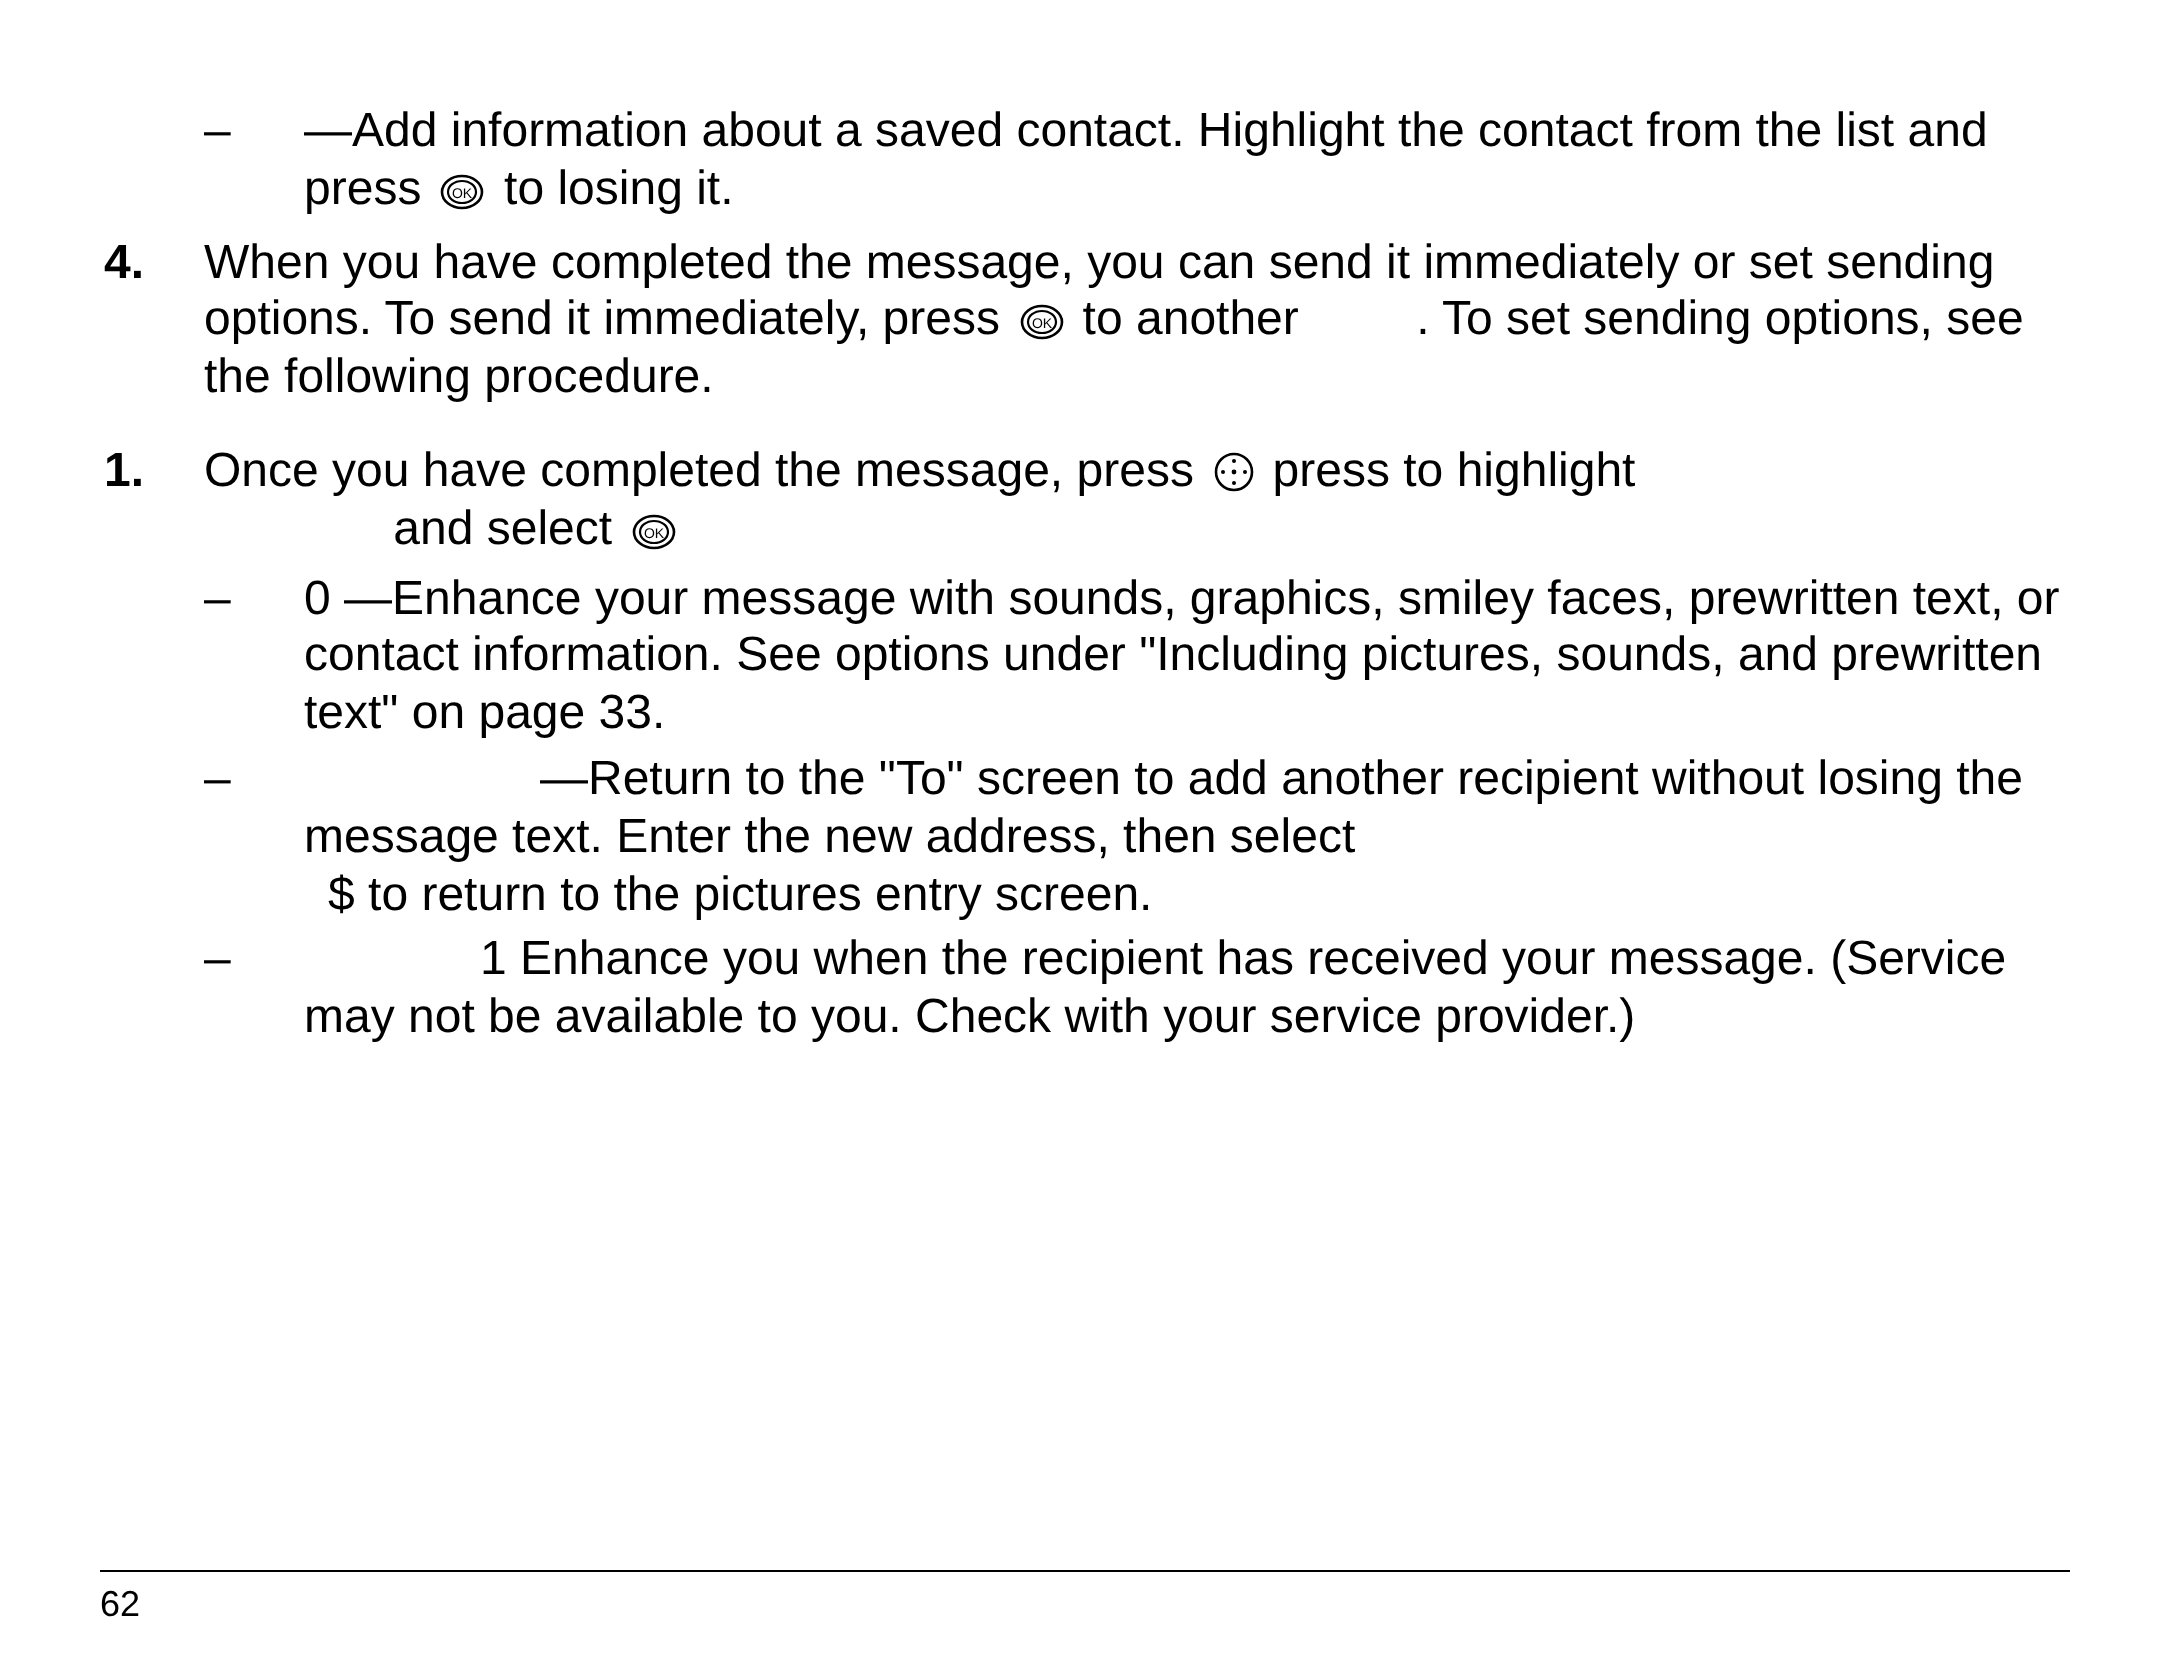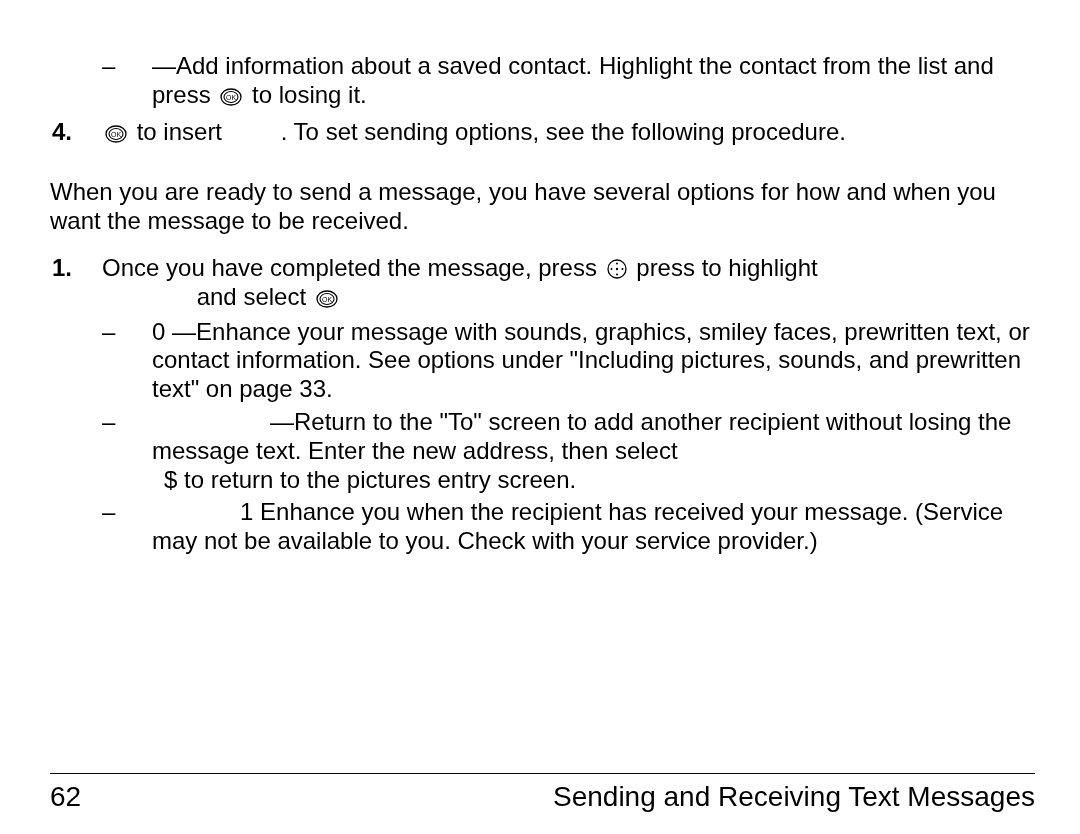--- a/index.html
+++ b/index.html
@@ -73,21 +73,21 @@
     bottom: 20px;
   }
   .footer-rule {
     border: none;
     border-top: 1px solid #000;
     margin: 0 0 6px 0;
   }
   .footer-row {
     display: flex;
     justify-content: space-between;
-    font-size: 28px;
+    font-size: 18px;
   }
   .gap-after {
     margin-bottom: 18px;
   }
   
   svg { display: block; }
 </style>
 </head>
 <body>
 
@@ -111,32 +111,31 @@
                   </span><span> to losing it.</span>
               </div>
             </li>
           </ul>
         </div>
       </li>
 
       <li class="num-item gap-after">
         <span class="num-marker">4.</span>
         <div class="num-body">
-          <span class="icon">
+          <span>When you have completed the message, you can send it immediately or set sending options. To send it immediately, press </span><span class="icon">
               <svg width="22" height="18" viewBox="0 0 22 18">
                 <ellipse cx="11" cy="9" rx="10" ry="8" fill="none" stroke="#000" stroke-width="1.3"></ellipse>
                 <ellipse cx="11" cy="9" rx="7" ry="5.5" fill="none" stroke="#000" stroke-width="1.1"></ellipse>
                 <text x="11" y="12" font-size="7" text-anchor="middle" font-family="Arial" fill="#000">OK</text>
               </svg>
-            </span><span> to insert </span><span style="display:inline-block;width:52px"></span><span>. To set sending options, see the following procedure.</span>
+            </span><span> to another </span><span style="display:inline-block;width:52px"></span><span>. To set sending options, see the following procedure.</span>
         </div>
       </li>
     </ol>
 
-    <p class="para">When you are ready to send a message, you have several options for how and when you want the message to be received.</p>
 
     <ol class="num-list">
       <li class="num-item">
         <span class="num-marker">1.</span>
         <div class="num-body">
           <span>Once you have completed the message, press </span><span class="icon">
               <svg width="20" height="20" viewBox="0 0 20 20">
                 <circle cx="10" cy="10" r="9" fill="none" stroke="#000" stroke-width="1.3"></circle>
                 <circle cx="10" cy="10" r="1.2" fill="#000"></circle>
                 <circle cx="10" cy="4.5" r="1" fill="#000"></circle>
@@ -179,16 +178,15 @@
         </div>
       </li>
     </ol>
 
   </div>
 
   <div class="footer">
     <hr class="footer-rule">
     <div class="footer-row">
       <span>62</span>
-      <span>Sending and Receiving Text Messages</span>
     </div>
   </div>
 </div>
 
 </body></html>

